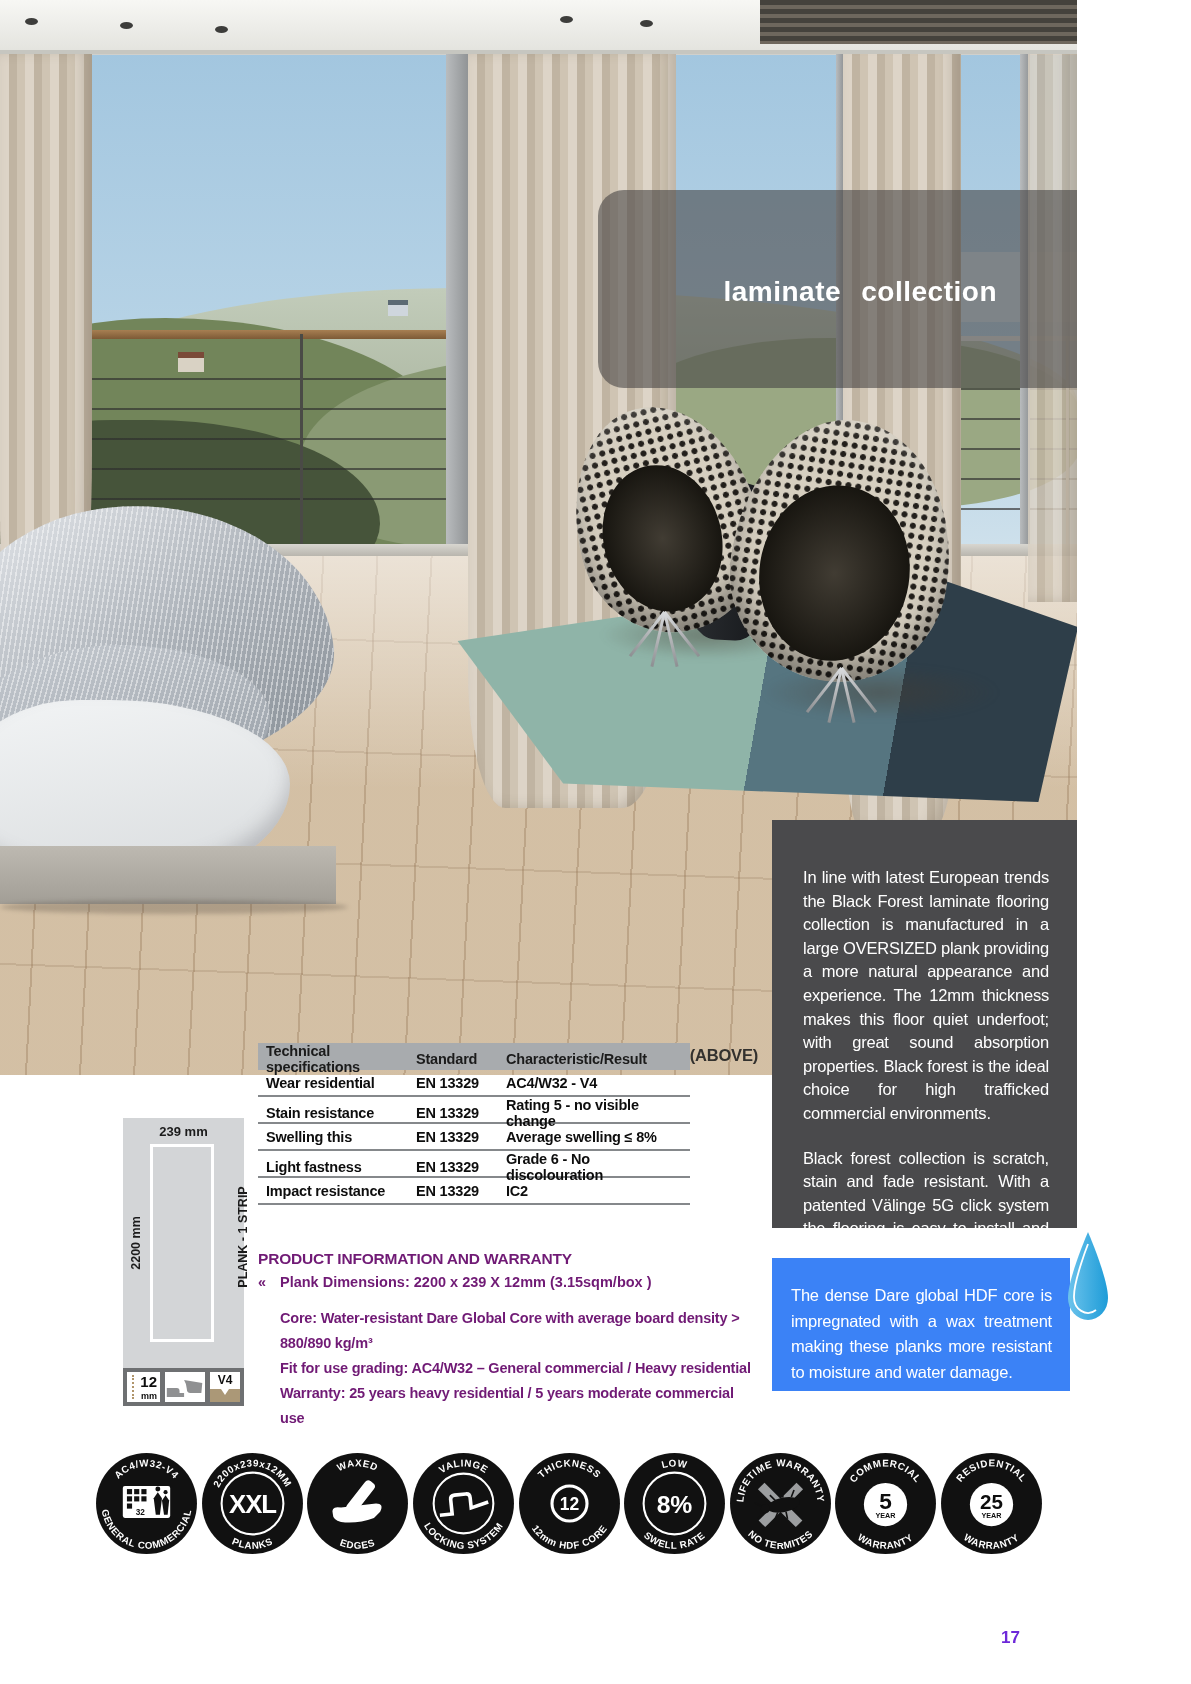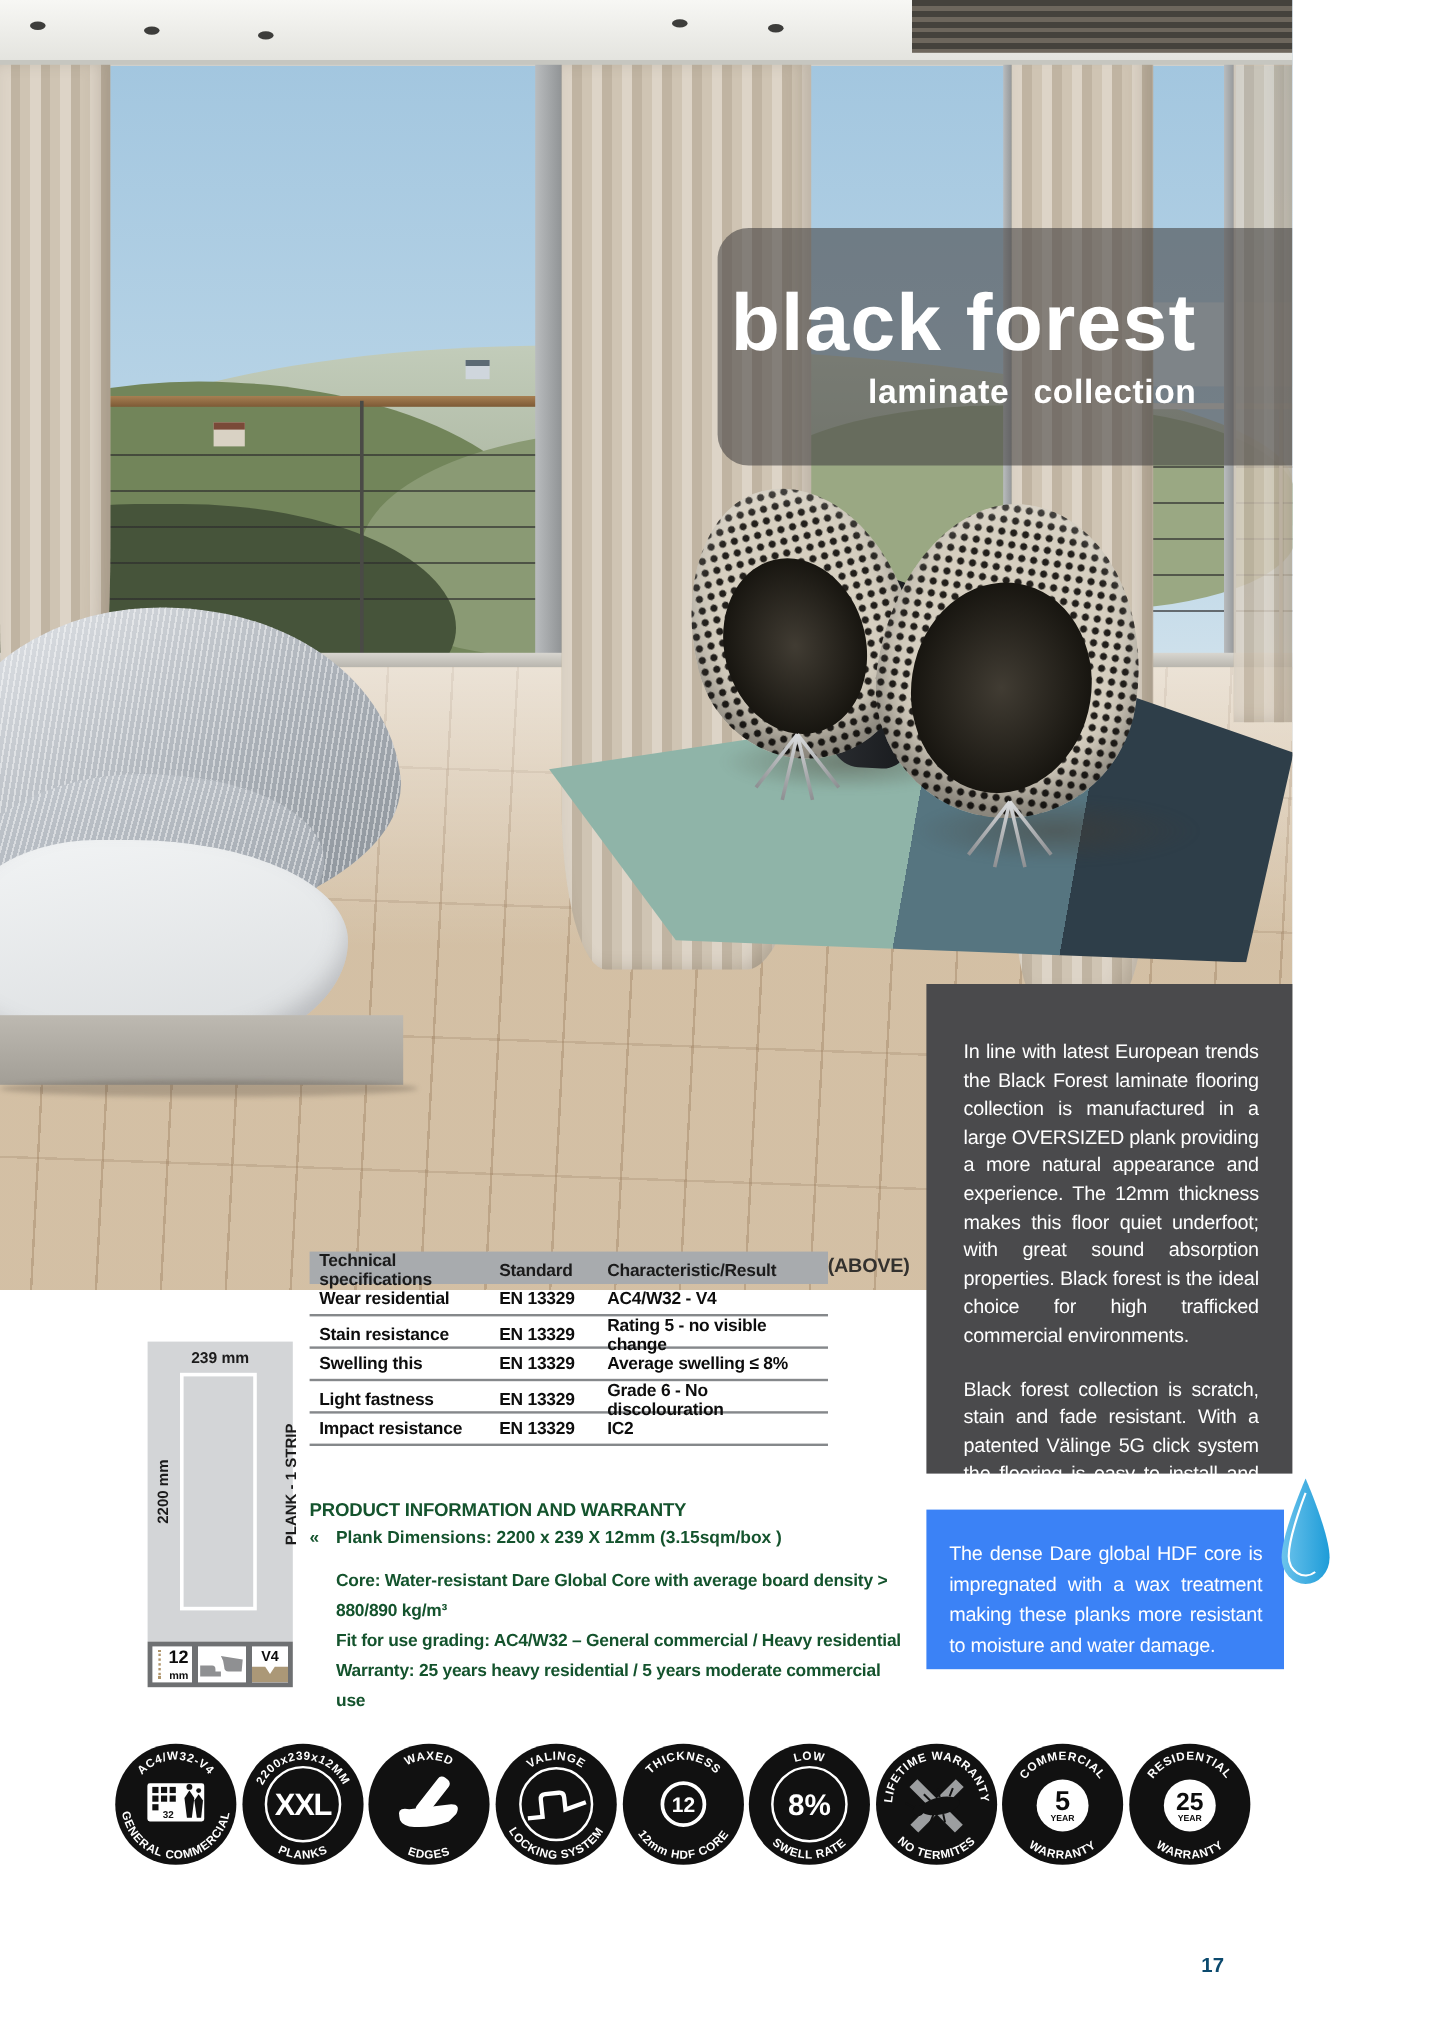--- a/index.html
+++ b/index.html
@@ -77,21 +77,21 @@
   
   .spec-table{position:absolute;left:258px;top:1043px;width:432px;font-weight:bold;color:#0d0d0d;}
   .spec-header{display:grid;grid-template-columns:150px 90px 1fr;background:#a8abae;
      height:27px;align-items:center;font-size:14.5px;color:#1b1b1b;}
   .spec-header>div{padding-left:8px;letter-spacing:-.2px;}
   .spec-row{display:grid;grid-template-columns:150px 90px 1fr;height:25px;align-items:center;
      font-size:14.5px;border-bottom:2.5px solid #85888b;letter-spacing:-.2px;}
   .spec-row>div{padding-left:8px;}
 
   
-  .prod-info{position:absolute;left:258px;top:1250px;width:500px;color:#14532d;}
+  .prod-info{position:absolute;left:258px;top:1250px;width:500px;color:#701a75;}
   .prod-title{font-size:15.5px;font-weight:800;letter-spacing:-.2px;}
   .prod-bullet{display:flex;margin-top:6px;font-size:14.5px;font-weight:bold;}
   .prod-bullet .mark{width:22px;}
   .prod-line{margin-left:22px;font-size:14.5px;font-weight:bold;line-height:25px;letter-spacing:-.2px;}
   .prod-line.first{margin-top:16px;}
 
   
   .diagram{position:absolute;left:123px;top:1118px;width:121px;height:360px;}
   .diag-main{position:absolute;left:0;top:0;width:121px;height:250px;background:#d3d5d7;}
   .diag-wlabel{position:absolute;left:0;top:6px;width:121px;text-align:center;
@@ -116,21 +116,21 @@
 
   
   .badges{position:absolute;left:95px;top:1452px;width:948px;display:flex;justify-content:space-between;}
   .badge{width:103px;height:103px;}
   .badge text{font-family:"Liberation Sans",sans-serif;}
   .arc{font-size:9.5px;font-weight:bold;fill:#fff;letter-spacing:.6px;}
   .ctr-big{font-weight:800;fill:#fff;text-anchor:middle;}
   .ctr-dark{font-weight:800;fill:#0d0d0d;text-anchor:middle;}
 
   .page-num{position:absolute;left:960px;top:1628px;width:60px;text-align:right;
-     font-size:17px;font-weight:bold;color:#0c4a6e;}
+     font-size:17px;font-weight:bold;color:#6d28d9;}
 </style>
 </head>
 <body>
 
 <div class="page">
 
   <div class="photo">
 
     <div class="hill" style="left:0;top:288px;width:1077px;height:150px;background:linear-gradient(#c2ccba,#a9b49e);border-radius:45% 60% 0 0 / 100% 80% 0 0;"></div>
     <div class="hill" style="left:-80px;top:318px;width:540px;height:260px;background:#72855a;border-radius:50% 60% 40% 50%;"></div>
@@ -199,21 +199,20 @@
         <div class="leg" style="transform:rotate(38deg);"></div>
     </div>
 
     <div class="fur" style="left:-50px;top:505px;width:382px;height:272px;border-radius:45% 55% 58% 42%/50% 60% 40% 50%;transform:rotate(-6deg);"></div>
     <div class="fur" style="left:-30px;top:645px;width:300px;height:160px;border-radius:50% 50% 60% 40%/55% 45% 55% 45%;background:linear-gradient(160deg,#c6cbd1,#959ca4);"></div>
     <div style="position:absolute;left:-40px;top:700px;width:330px;height:185px;background:linear-gradient(170deg,#f2f4f5,#d9dcde);border-radius:40% 60% 55% 45%/50% 50% 60% 40%;box-shadow:inset 0 -14px 18px rgba(120,120,125,.35);"></div>
     <div style="position:absolute;left:0;top:846px;width:336px;height:58px;background:linear-gradient(#bdb9b1,#a29e96);"></div>
     <div style="position:absolute;left:0;top:900px;width:348px;height:14px;background:rgba(85,75,65,.3);border-radius:50%;filter:blur(2px);"></div>
 
     <div class="title-band">
-      <div class="title-main">black forest</div>
       <div class="title-sub">laminate collection</div>
     </div>
   </div>
 
   <div class="photo-caption">MAPLEWOOD MIST - V4 - EIR (ABOVE)</div>
 
   <div class="desc-box">
     <p>In line with latest European trends the Black Forest laminate flooring collection is manufactured in a large OVERSIZED plank providing a more natural appearance and experience. The 12mm thickness makes this floor quiet underfoot; with great sound absorption properties. Black forest is the ideal choice for high trafficked commercial environments.</p>
     <p>Black forest collection is scratch, stain and fade resistant. With a patented Välinge 5G click system the flooring is easy to install and the high joint strength decreases the risk of joints opening or squeaking.</p>
   </div>

